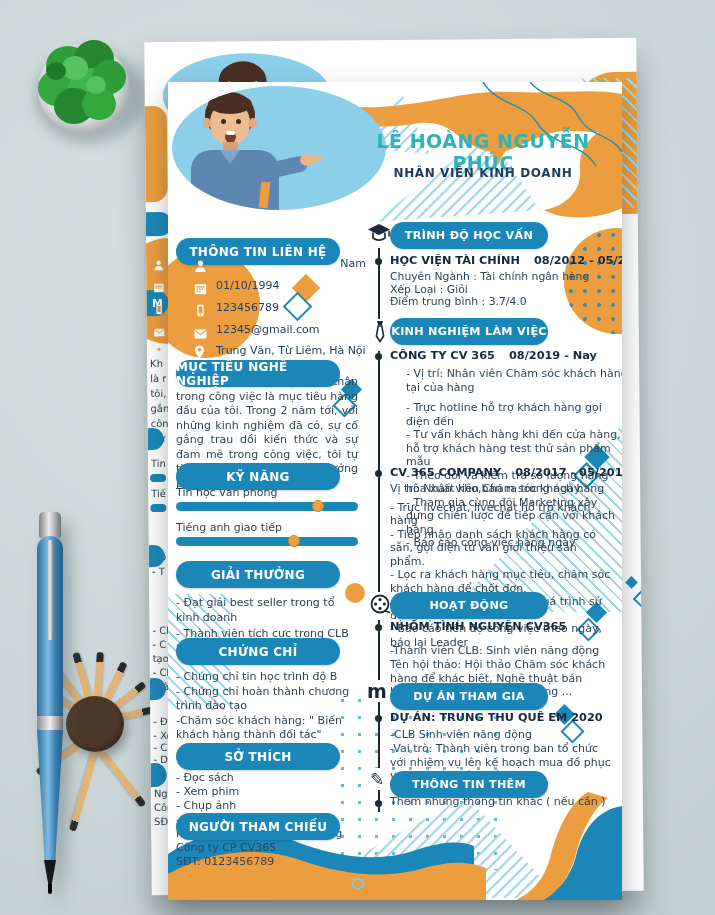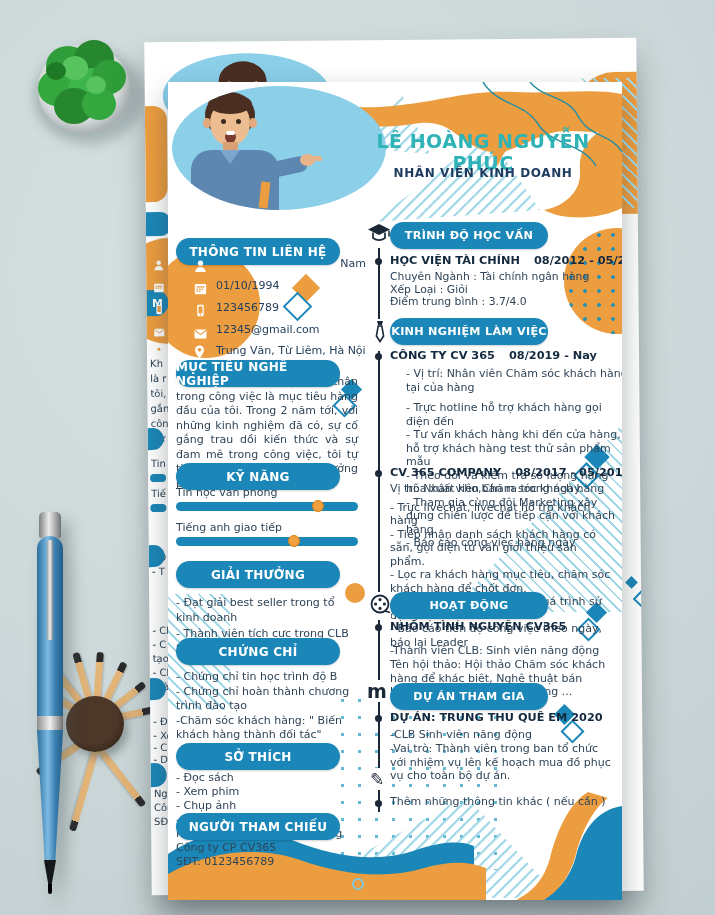--- a/index.html
+++ b/index.html
@@ -407,20 +407,23 @@
   <div class="abs tb" style="top:633px;"></div>
   <div class="abs etitle" style="left:222px;top:629px;">
       <span>DỰ ÁN: TRUNG THU QUÊ EM 2020</span>
     </div>
   <div class="abs txt" style="left:222px;top:646px;width:222px;font-size:11px;line-height:13.8px;">
     <div>-CLB Sinh viên năng động</div>
     <div>-Vai trò: Thành viên trong ban tổ chức với nhiệm vụ lên kế hoạch mua đồ phục vụ cho toàn bộ dự án.</div>
   </div>
 
   <span class="abs ticon" style="left:202px;top:686px;font-size:17px;color:#1b2838;">✎</span>
+  <div class="pill r" style="top:689px;">
+      <span>THÔNG TIN THÊM</span>
+    </div>
   <div class="abs tb" style="top:718px;"></div>
   <div class="abs txt" style="left:222px;top:713px;width:222px;">Thêm những thông tin khác ( nếu cần )</div>
 
   <svg class="abs" style="left:0;top:698px;z-index:1;" width="454" height="120" viewBox="0 0 454 120">
     <defs>
       <pattern id="hsb" width="8" height="8" patternUnits="userSpaceOnUse" patternTransform="rotate(45)">
         <rect width="2.2" height="8" fill="#9fd7e6"></rect>
       </pattern>
     </defs>
     <polygon points="115,118 298,16 392,118" fill="url(#hsb)"></polygon>

